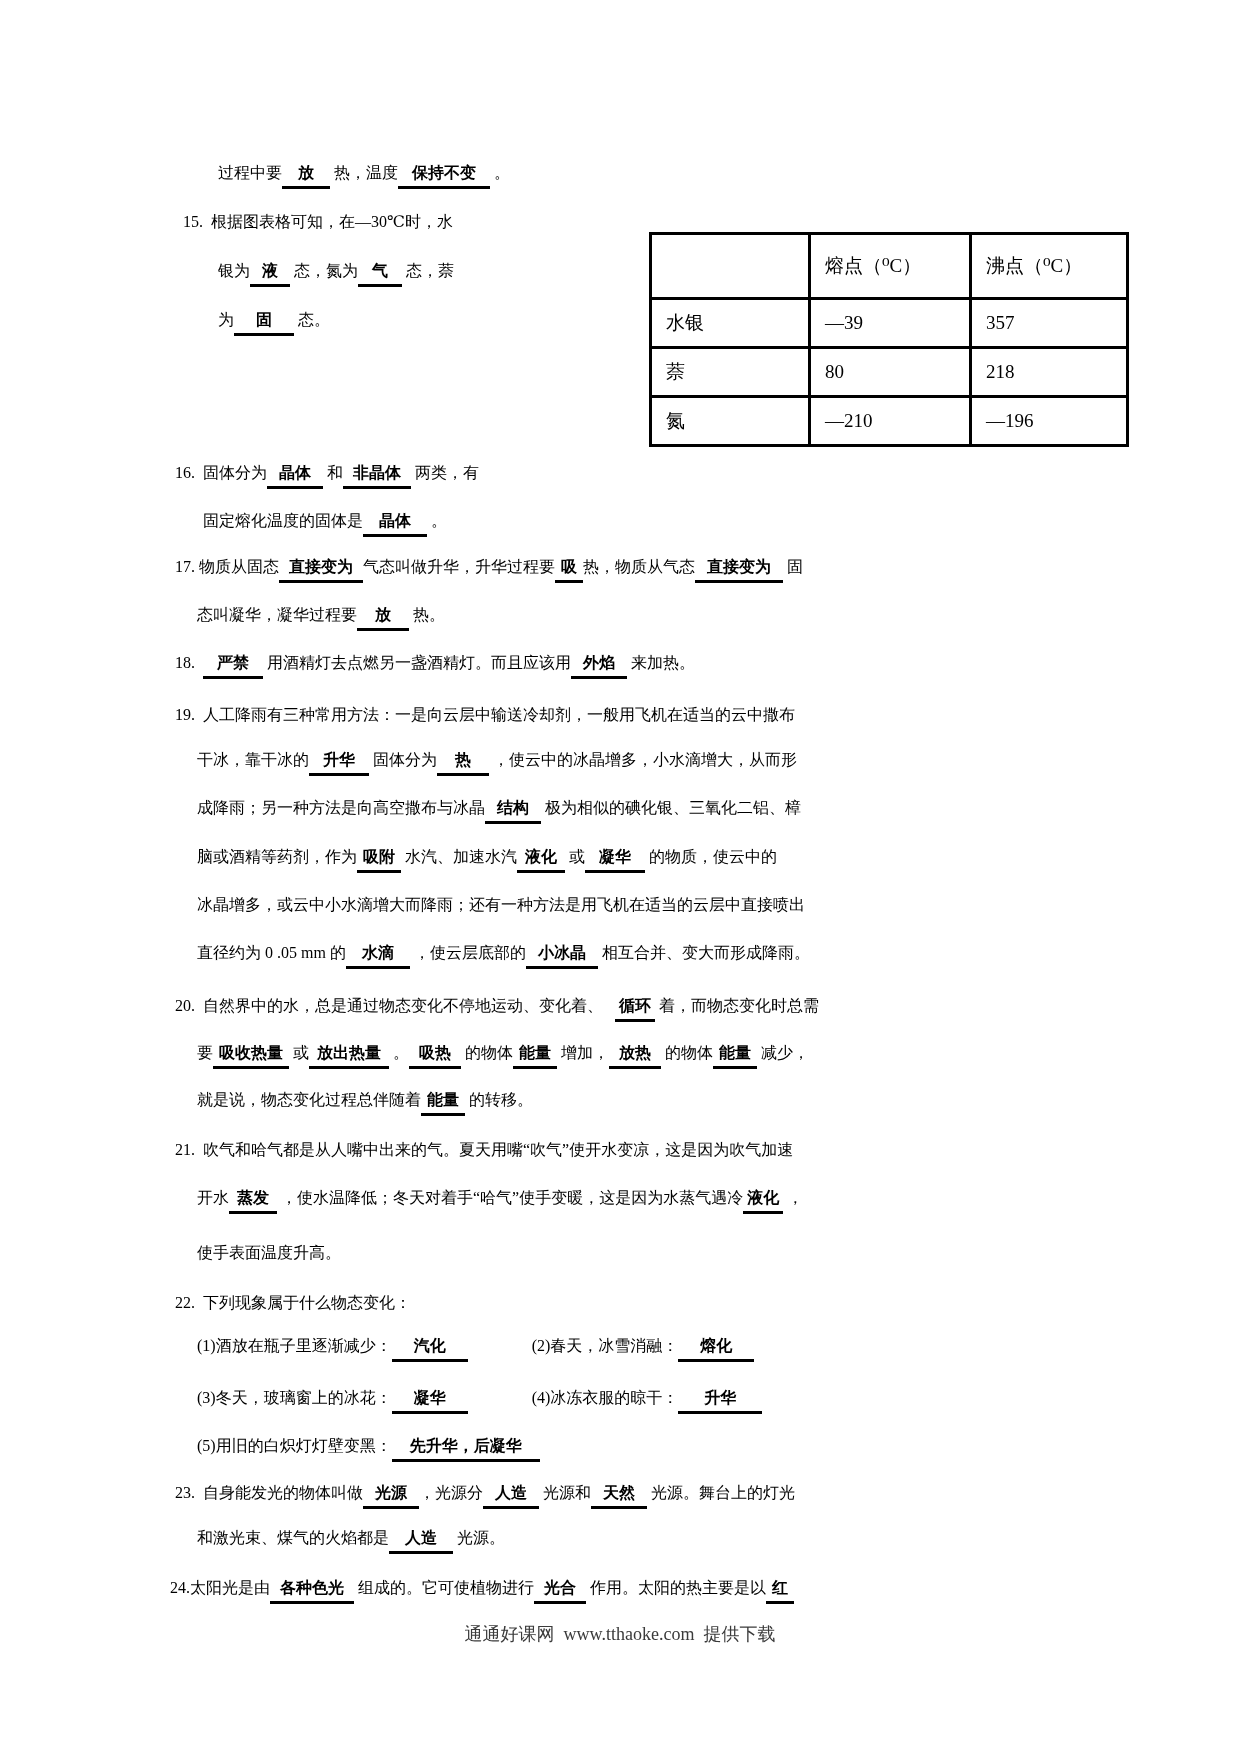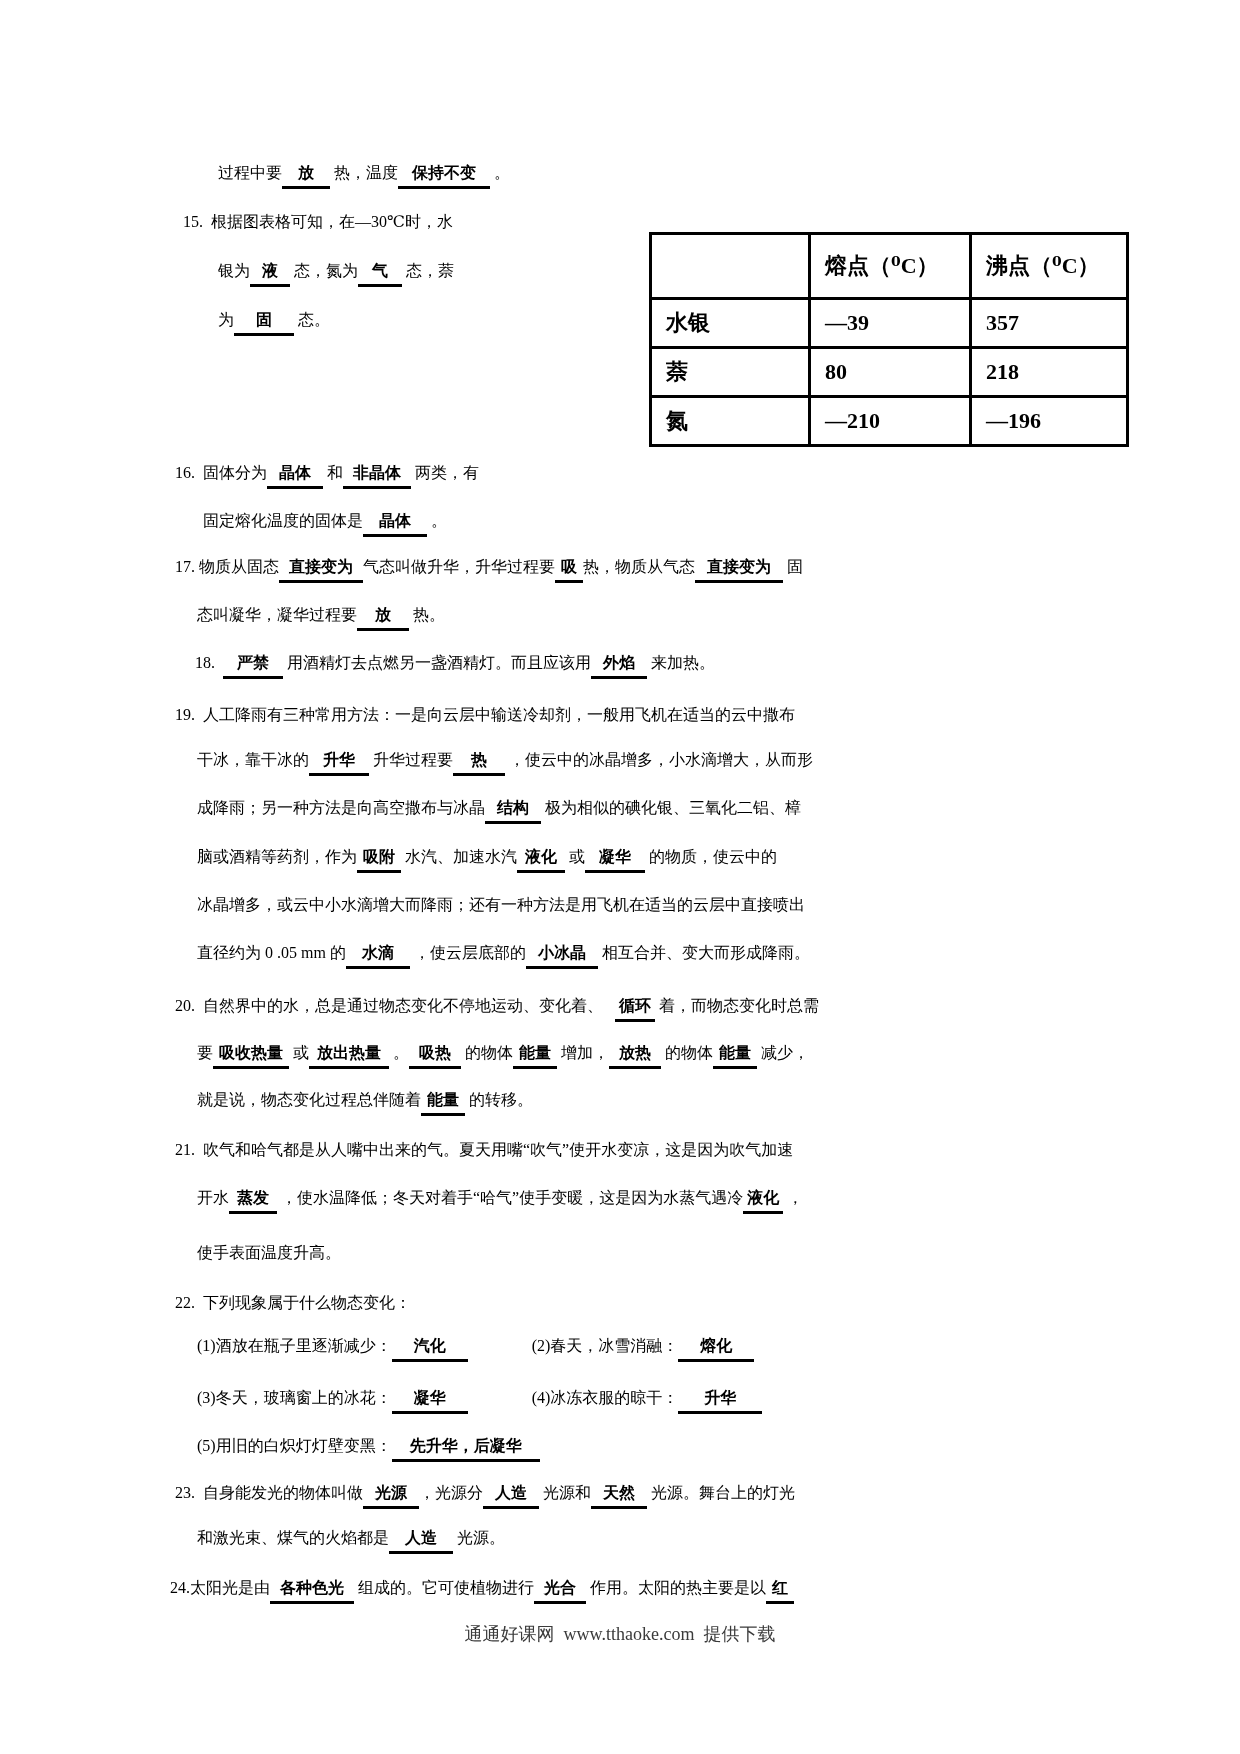--- a/index.html
+++ b/index.html
@@ -27,22 +27,21 @@
     padding:0 12px 1px 12px;
     line-height:25px;
   }
   .g { display:inline-block; height:1px; }
   #mp-table {
     position:absolute;
     left:649px; top:232px;
     border-collapse:collapse;
     table-layout:fixed;
     width:414px;
-    font-size:22px;
-    font-weight:bold;
+    font-size:19px;
   }
   #mp-table td {
     border:3px solid #000;
     padding:0 4px 0 14px;
     vertical-align:middle;
     background:#fff;
   }
   #mp-table .c1 { width:138px; }
   #mp-table .c2 { width:140px; }
   #mp-table .c3 { width:136px; }
@@ -91,23 +90,23 @@
   <div id="footer">通通好课网  www.tthaoke.com  提供下载</div>
 
 <div class="line" style="top: 158px; left: 218px;"><span class="t">过程中要</span><span class="b" style="padding: 0px 16px 1px;">放</span><span class="t"> 热，温度</span><span class="b" style="padding: 0px 14px 1px;">保持不变</span><span class="t"> 。</span></div>
     <div class="line" style="top: 207px; left: 183px;"><span class="t">15.  根据图表格可知，在—30℃时，水</span></div>
     <div class="line" style="top: 256px; left: 218px;"><span class="t">银为</span><span class="b" style="padding: 0px 12px 1px;">液</span><span class="t"> 态，氮为</span><span class="b" style="padding: 0px 14px 1px;">气</span><span class="t"> 态，萘</span></div>
     <div class="line" style="top: 305px; left: 218px;"><span class="t">为</span><span class="b" style="padding: 0px 22px 1px;">固</span><span class="t"> 态。</span></div>
     <div class="line" style="top: 458px; left: 175px;"><span class="t">16.  固体分为</span><span class="b" style="padding: 0px 12px 1px;">晶体</span><span class="t"> 和</span><span class="b" style="padding: 0px 10px 1px;">非晶体</span><span class="t"> 两类，有</span></div>
     <div class="line" style="top: 506px; left: 203px;"><span class="t">固定熔化温度的固体是</span><span class="b" style="padding: 0px 16px 1px;">晶体</span><span class="t"> 。</span></div>
     <div class="line" style="top: 552px; left: 175px;"><span class="t">17. 物质从固态</span><span class="b" style="padding: 0px 10px 1px;">直接变为</span><span class="t">气态叫做升华，升华过程要</span><span class="b" style="padding: 0px 6px 1px;">吸</span><span class="t">热，物质从气态</span><span class="b" style="padding: 0px 12px 1px;">直接变为</span><span class="t"> 固</span></div>
     <div class="line" style="top: 600px; left: 197px;"><span class="t">态叫凝华，凝华过程要</span><span class="b" style="padding: 0px 18px 1px;">放</span><span class="t"> 热。</span></div>
-    <div class="line" style="top: 648px; left: 175px; margin-left: 20px;"><span class="t">18.  </span><span class="b" style="padding: 0px 14px 1px;">严禁</span><span class="t"> 用酒精灯去点燃另一盏酒精灯。而且应该用</span><span class="b" style="padding: 0px 12px 1px;">外焰</span><span class="t"> 来加热。</span></div>
+    <div class="line" style="top: 648px; left: 175px;"><span class="t">18.  </span><span class="b" style="padding: 0px 14px 1px;">严禁</span><span class="t"> 用酒精灯去点燃另一盏酒精灯。而且应该用</span><span class="b" style="padding: 0px 12px 1px;">外焰</span><span class="t"> 来加热。</span></div>
     <div class="line" style="top: 700px; left: 175px; text-align: center;"><span class="t">19.  人工降雨有三种常用方法：一是向云层中输送冷却剂，一般用飞机在适当的云中撒布</span></div>
-    <div class="line" style="top: 745px; left: 197px;"><span class="t">干冰，靠干冰的</span><span class="b" style="padding: 0px 14px 1px;">升华</span><span class="t"> 升华过程要</span><span class="b" style="padding: 0px 18px 1px;">热</span><span class="t"> ，使云中的冰晶增多，小水滴增大，从而形</span></div>
+    <div class="line" style="top: 745px; left: 197px;"><span class="t">干冰，靠干冰的</span><span class="b" style="padding: 0px 14px 1px;">升华</span><span class="t"> 固体分为</span><span class="b" style="padding: 0px 18px 1px;">热</span><span class="t"> ，使云中的冰晶增多，小水滴增大，从而形</span></div>
     <div class="line" style="top: 793px; left: 197px;"><span class="t">成降雨；另一种方法是向高空撒布与冰晶</span><span class="b" style="padding: 0px 12px 1px;">结构</span><span class="t"> 极为相似的碘化银、三氧化二铝、樟</span></div>
     <div class="line" style="top: 842px; left: 197px;"><span class="t">脑或酒精等药剂，作为</span><span class="b" style="padding: 0px 6px 1px;">吸附</span><span class="t"> 水汽、加速水汽</span><span class="b" style="padding: 0px 8px 1px;">液化</span><span class="t"> 或</span><span class="b" style="padding: 0px 14px 1px;">凝华</span><span class="t"> 的物质，使云中的</span></div>
     <div class="line" style="top: 890px; left: 197px;"><span class="t">冰晶增多，或云中小水滴增大而降雨；还有一种方法是用飞机在适当的云层中直接喷出</span></div>
     <div class="line" style="top: 938px; left: 197px;"><span class="t">直径约为 0 .05 mm 的</span><span class="b" style="padding: 0px 16px 1px;">水滴</span><span class="t"> ，使云层底部的</span><span class="b" style="padding: 0px 12px 1px;">小冰晶</span><span class="t"> 相互合并、变大而形成降雨。</span></div>
     <div class="line" style="top: 991px; left: 175px;"><span class="t">20.  自然界中的水，总是通过物态变化不停地运动、变化着、</span><span class="b" style="padding: 0px 4px 1px; margin-left: 12px;">循环</span><span class="t"> 着，而物态变化时总需</span></div>
     <div class="line" style="top: 1038px; left: 197px;"><span class="t">要</span><span class="b" style="padding: 0px 6px 1px;">吸收热量</span><span class="t"> 或</span><span class="b" style="padding: 0px 8px 1px;">放出热量</span><span class="t"> 。</span><span class="b" style="padding: 0px 10px 1px;">吸热</span><span class="t"> 的物体</span><span class="b" style="padding: 0px 6px 1px;">能量</span><span class="t"> 增加，</span><span class="b" style="padding: 0px 10px 1px;">放热</span><span class="t"> 的物体</span><span class="b" style="padding: 0px 6px 1px;">能量</span><span class="t"> 减少，</span></div>
     <div class="line" style="top: 1085px; left: 197px;"><span class="t">就是说，物态变化过程总伴随着</span><span class="b" style="padding: 0px 6px 1px;">能量</span><span class="t"> 的转移。</span></div>
     <div class="line" style="top: 1135px; left: 175px;"><span class="t">21.  吹气和哈气都是从人嘴中出来的气。夏天用嘴“吹气”使开水变凉，这是因为吹气加速</span></div>
     <div class="line" style="top: 1183px; left: 197px;"><span class="t">开水</span><span class="b" style="padding: 0px 8px 1px;">蒸发</span><span class="t"> ，使水温降低；冬天对着手“哈气”使手变暖，这是因为水蒸气遇冷</span><span class="b" style="padding: 0px 4px 1px;">液化</span><span class="t"> ，</span></div>
     <div class="line" style="top: 1238px; left: 197px;"><span class="t">使手表面温度升高。</span></div>

